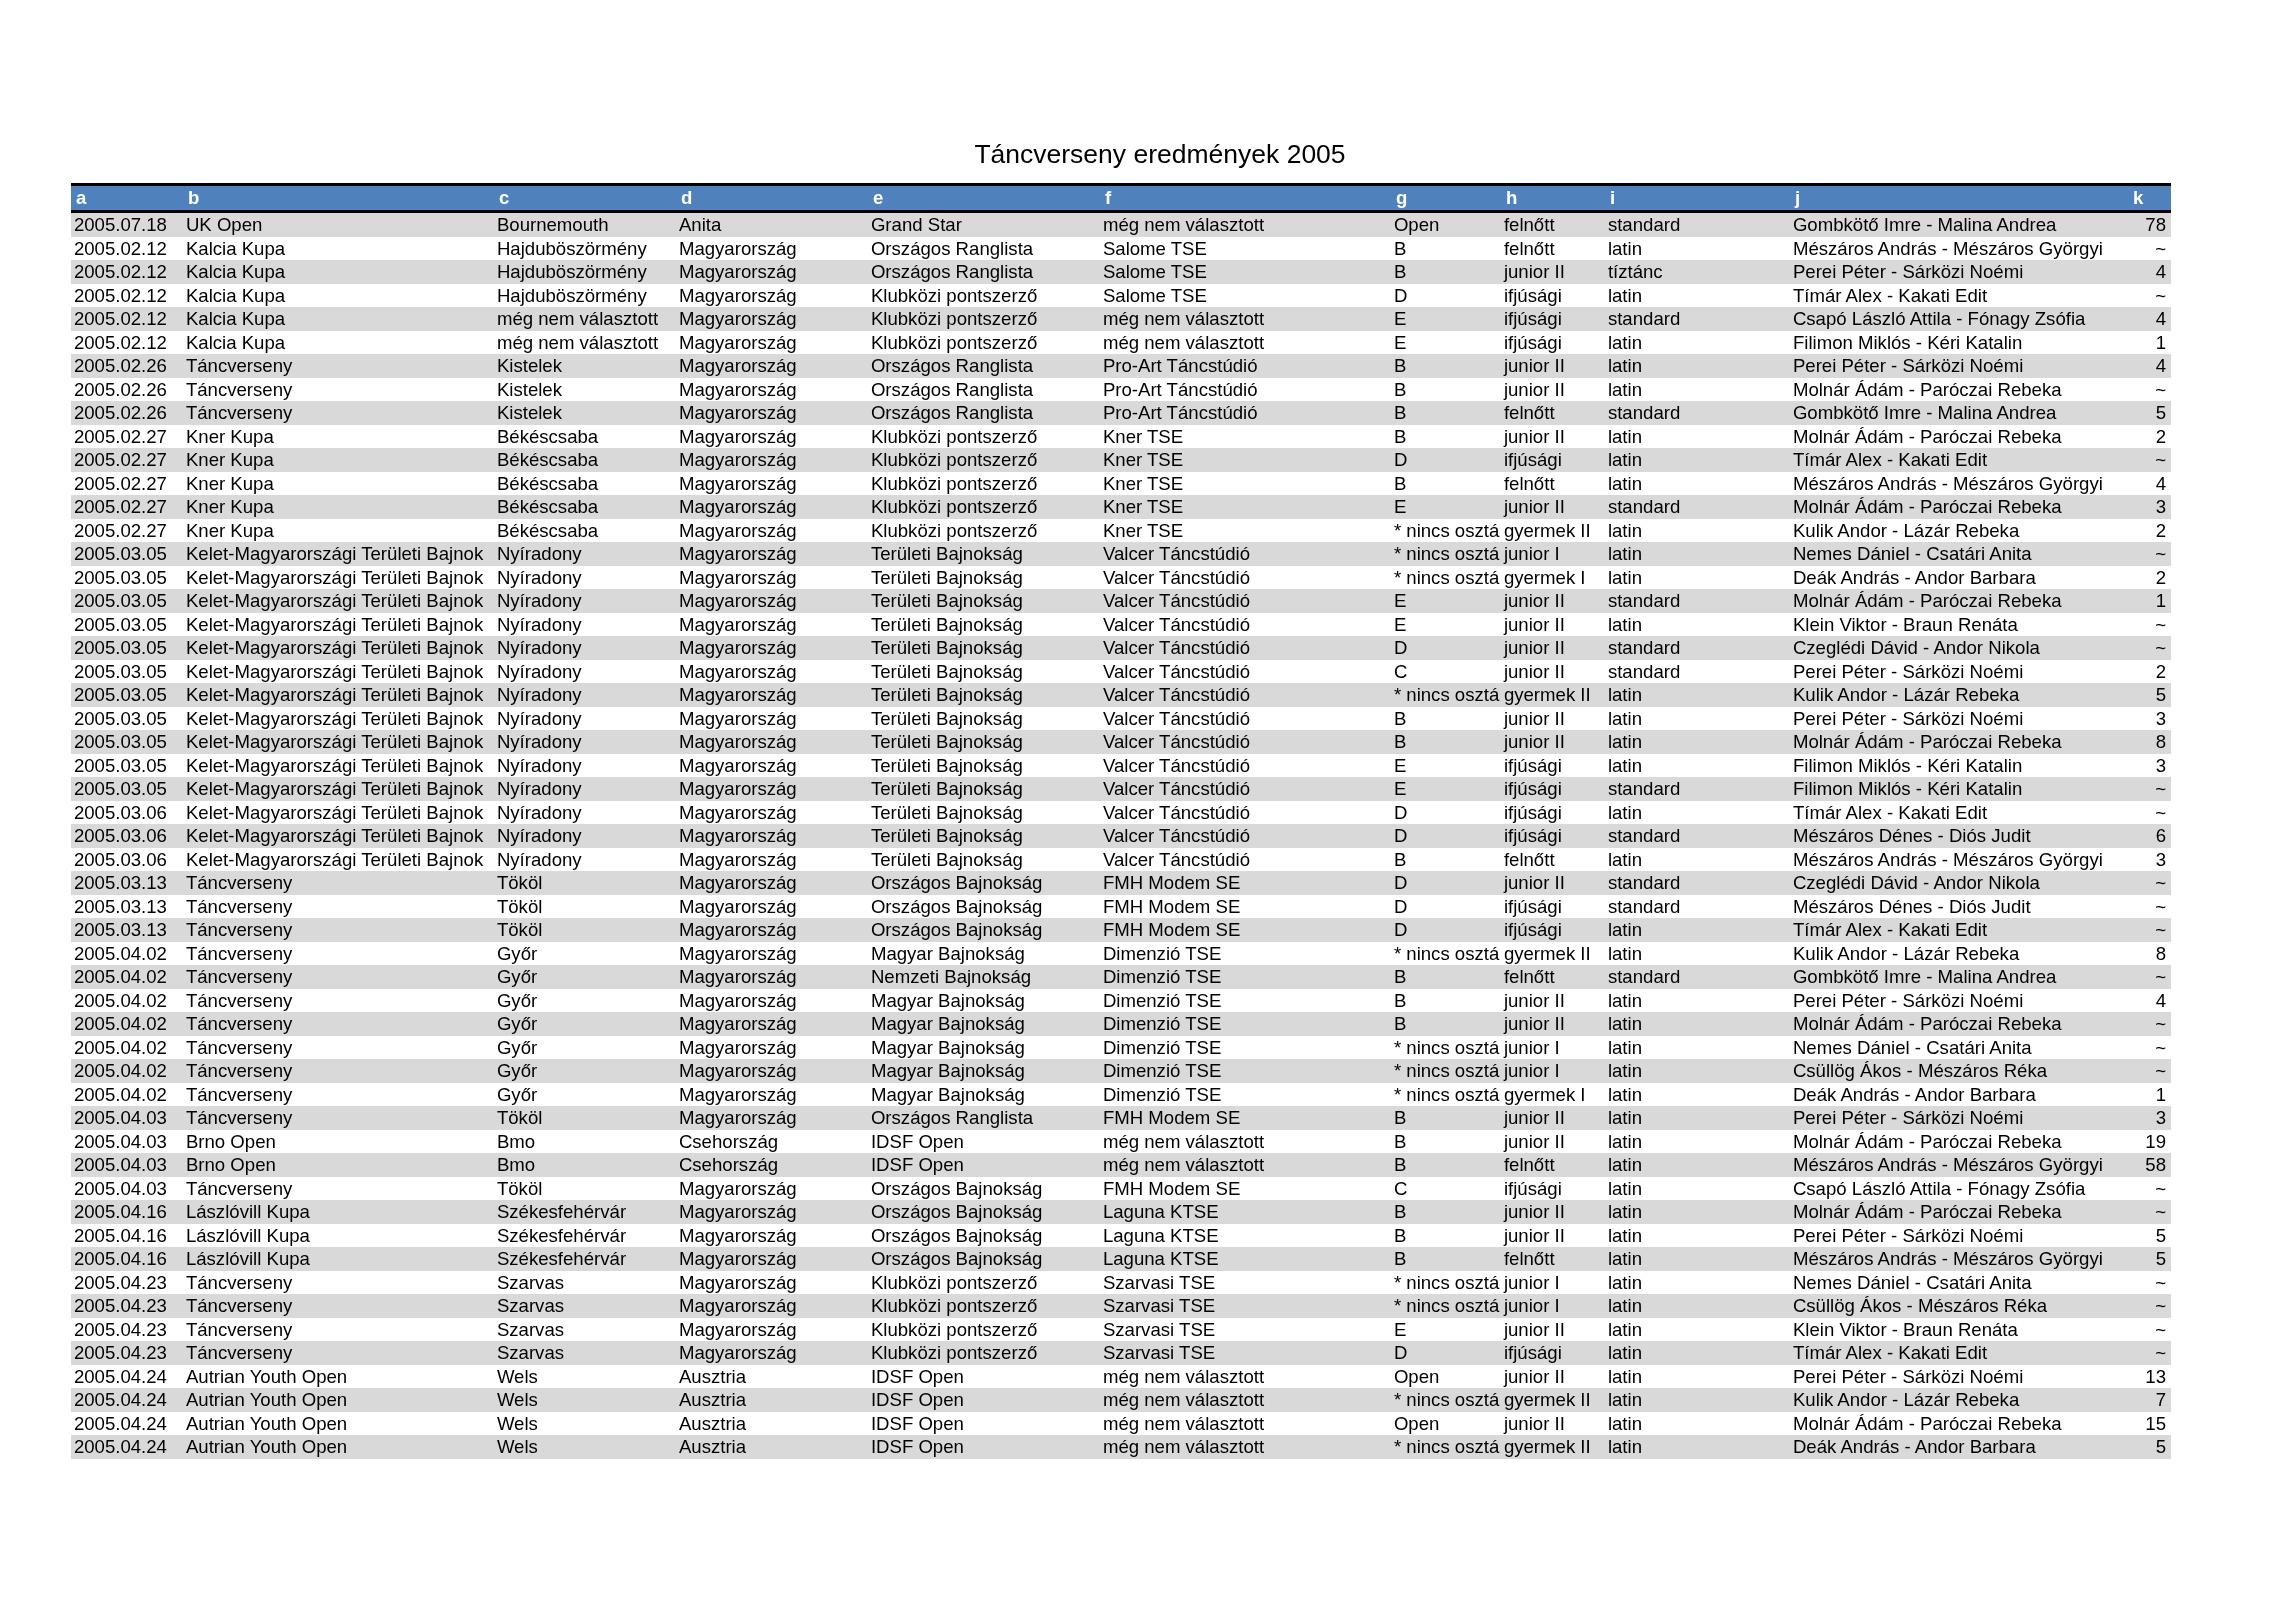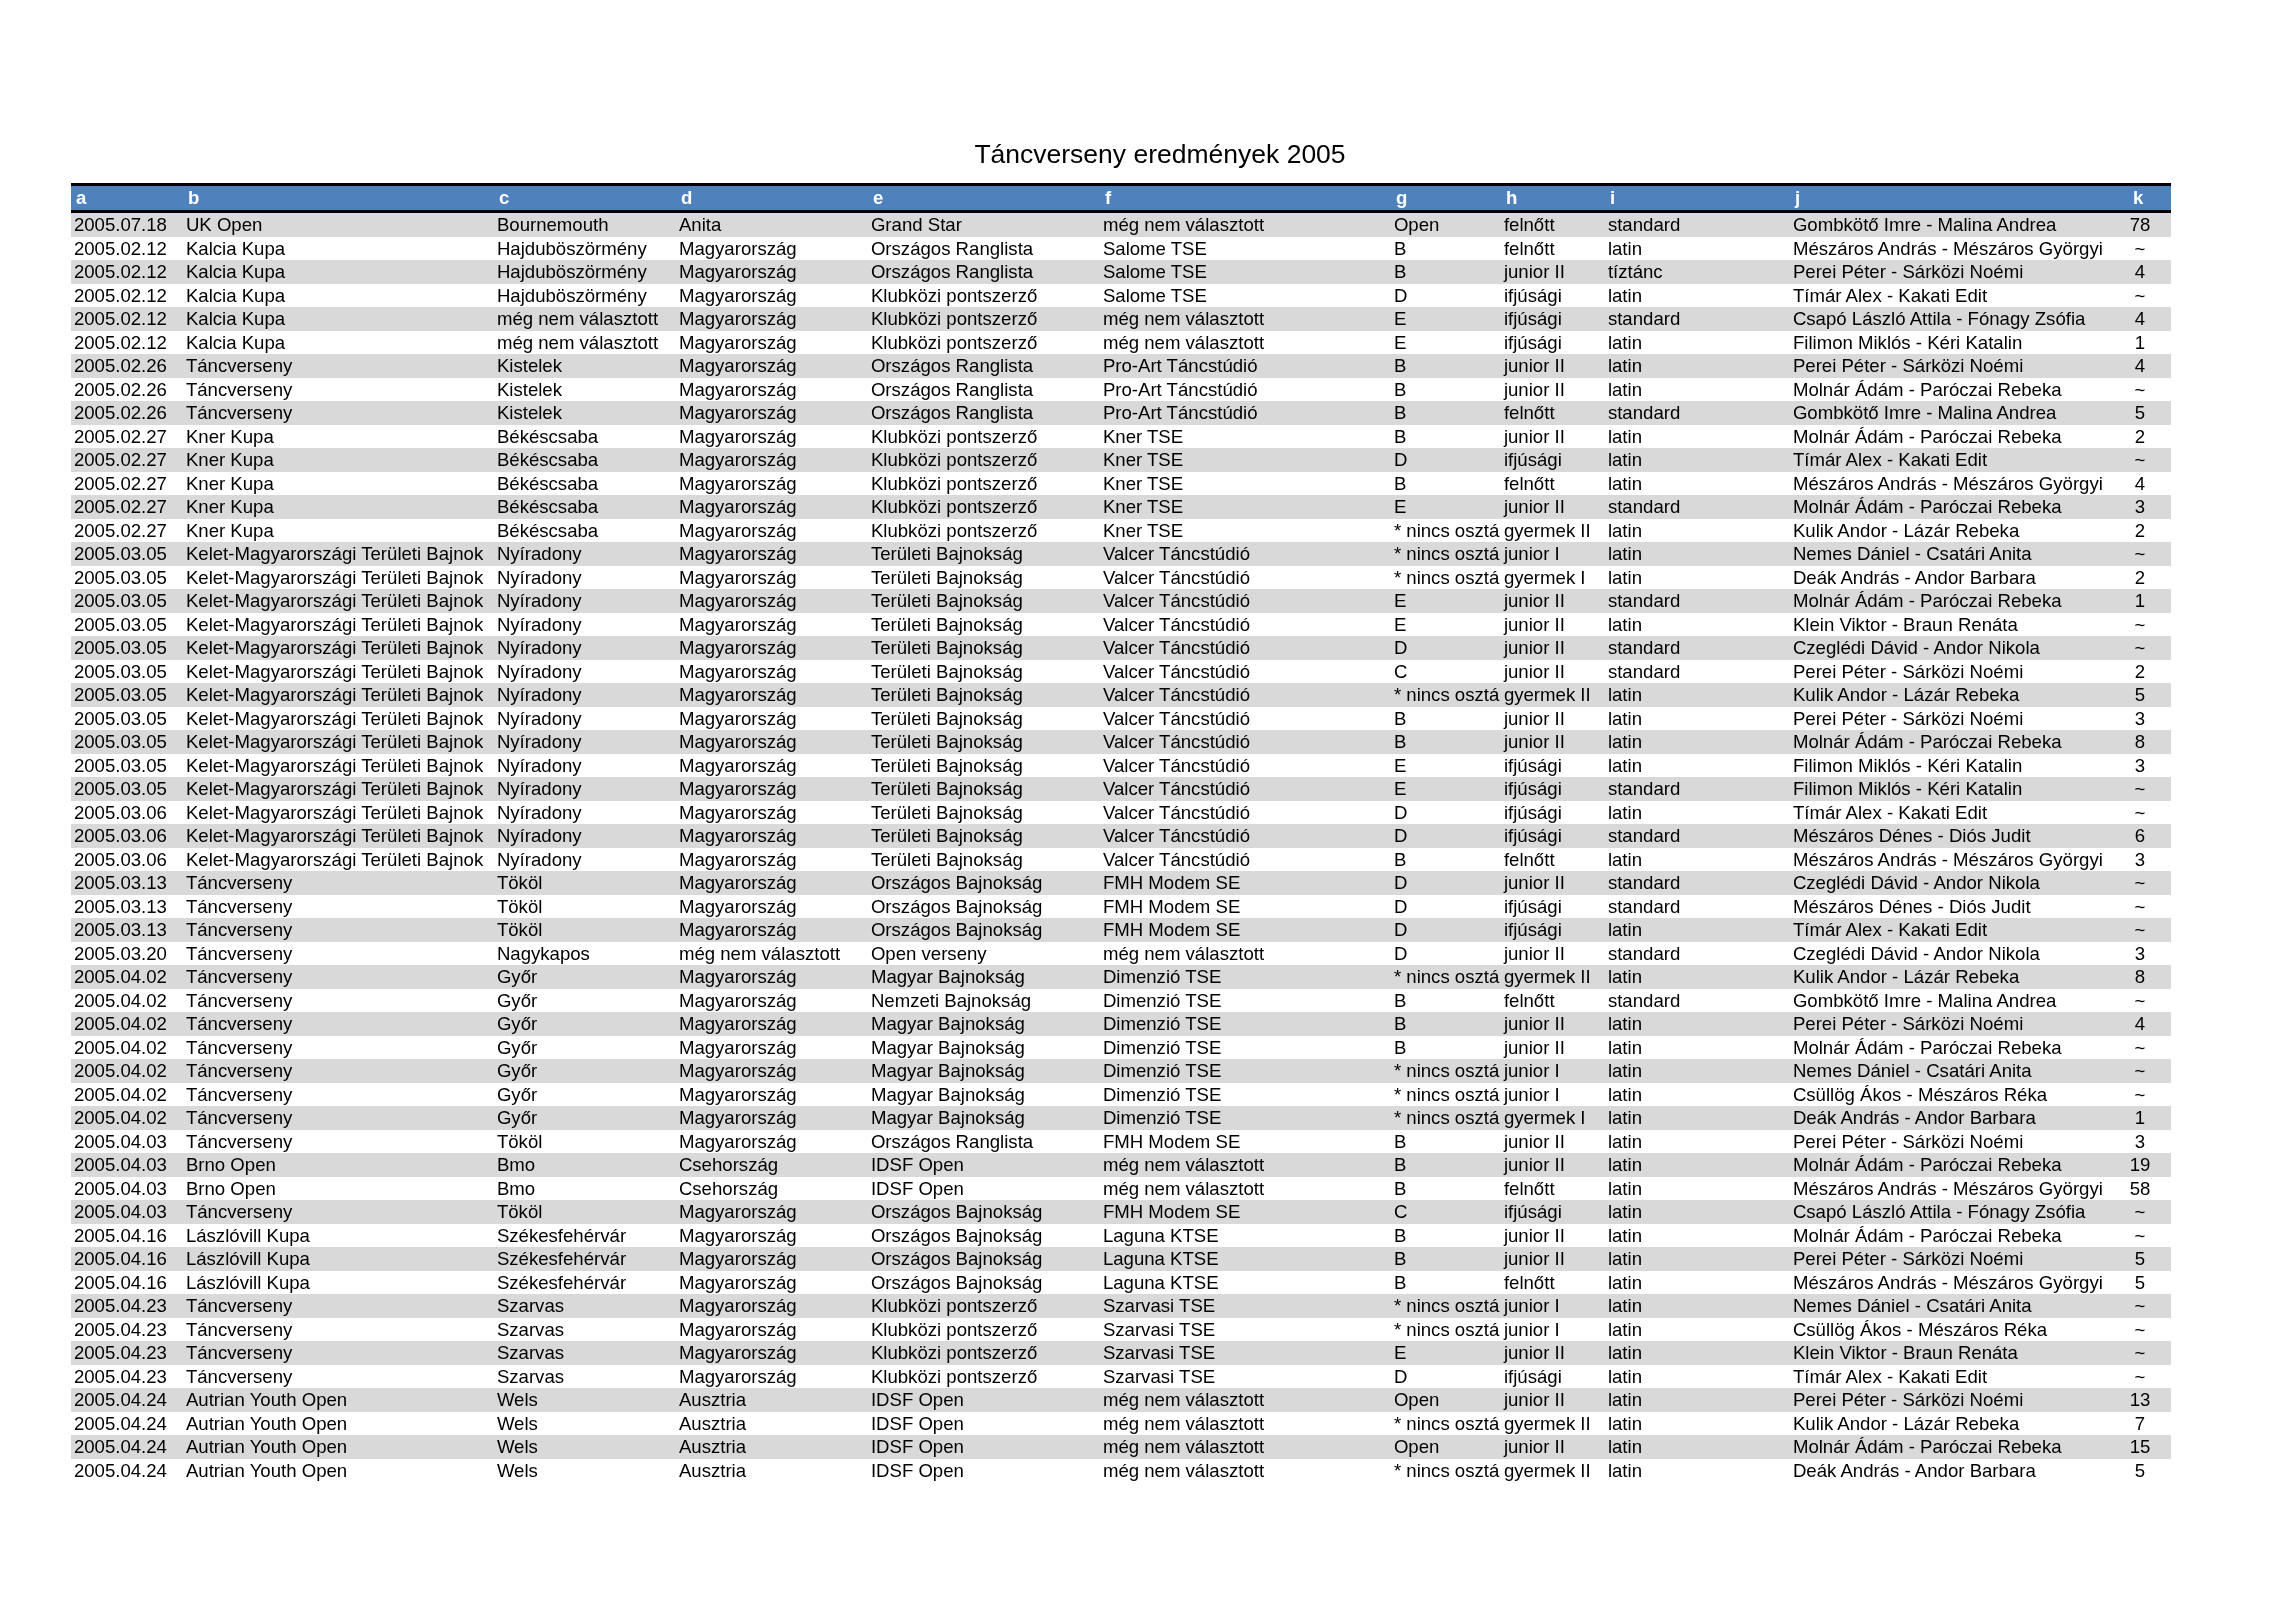--- a/index.html
+++ b/index.html
@@ -33,21 +33,21 @@
     border-top:3.9px solid var(--border);
     border-bottom:3.9px solid var(--border);
     white-space:nowrap;overflow:hidden;
   }
   table.results tbody td{
     font-size:18.6px;height:23.5px;line-height:23.5px;
     padding:0 0 0 2.9px;white-space:nowrap;overflow:hidden;
     background:var(--row-bg);
   }
   table.results tbody tr:nth-child(odd) td{background:var(--alt-row-bg);}
-  table.results tbody td.num{text-align:center;padding:0 19px 0 0;}
+  table.results tbody td.num{text-align:right;padding:0 5px 0 0;}
 </style>
 </head>
 <body>
 
 <div class="page">
   <div class="title">Táncverseny eredmények 2005</div>
   <table class="results">
       <colgroup>
         <col style="width: 112px;">
         <col style="width: 311px;">
@@ -474,33 +474,20 @@
           <td>Magyarország</td>
           <td>Országos Bajnokság</td>
           <td>FMH Modem SE</td>
           <td>D</td>
           <td>ifjúsági</td>
           <td>latin</td>
           <td>Tímár Alex - Kakati Edit</td>
           <td class="num">~</td>
         </tr>
         <tr>
-          <td>2005.03.20</td>
-          <td>Táncverseny</td>
-          <td>Nagykapos</td>
-          <td>még nem választott</td>
-          <td>Open verseny</td>
-          <td>még nem választott</td>
-          <td>D</td>
-          <td>junior II</td>
-          <td>standard</td>
-          <td>Czeglédi Dávid - Andor Nikola</td>
-          <td class="num">3</td>
-        </tr>
-        <tr>
           <td>2005.04.02</td>
           <td>Táncverseny</td>
           <td>Győr</td>
           <td>Magyarország</td>
           <td>Magyar Bajnokság</td>
           <td>Dimenzió TSE</td>
           <td>* nincs osztá</td>
           <td>gyermek II</td>
           <td>latin</td>
           <td>Kulik Andor - Lázár Rebeka</td>

